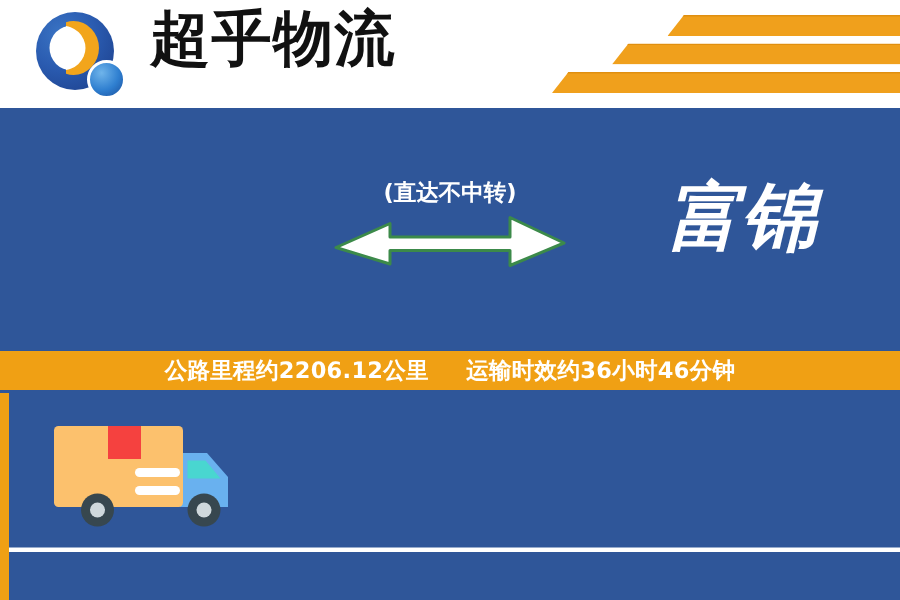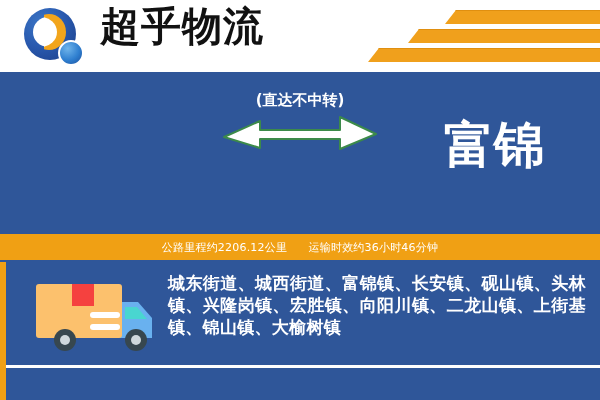--- a/index.html
+++ b/index.html
@@ -105,24 +105,24 @@
   .city{
     position:absolute;top:44px;
     font-family:"DejaVu Sans","Liberation Sans",sans-serif;
     font-weight:bold;
     font-size:50px;
     line-height:58px;
     color:#ffffff;
     white-space:nowrap;
   }
   .city-from{left:56px;}
-  .city-to{right:56px;}
+  .city-to{right:56px;font-style:italic;}
 
   .arrow-block{
-    position:absolute;left:50%;top:18px;
+    position:absolute;left:50%;top:46px;
     transform:translateX(-50%);
     width:180px;
     text-align:center;
   }
   .arrow-note{
     font-family:"DejaVu Sans","Liberation Sans",sans-serif;
     font-size:15px;
     font-weight:bold;
     color:#ffffff;
     line-height:20px;
@@ -136,22 +136,22 @@
     position:absolute;left:0;top:232px;
     width:600px;height:30px;
     background:#f0a014;
     border-top:2px solid #2f5699;
     border-bottom:2px solid #2f5699;
     box-sizing:border-box;
     display:flex;align-items:center;justify-content:center;
   }
   .infobar-text{
     font-family:"DejaVu Sans","Liberation Sans",sans-serif;
-    font-weight:normal;
-    font-size:11px;
+    font-weight:bold;
+    font-size:15px;
     color:#ffffff;
     white-space:nowrap;
     letter-spacing:0.2px;
   }
   .infobar-gap{display:inline-block;width:14px;}
 
   
   .arealist{
     position:absolute;left:0;top:262px;
     width:600px;height:138px;
@@ -237,17 +237,16 @@
       <rect x="8" y="10" width="86" height="54" rx="3" fill="#fcc16d"></rect>
       <rect x="44" y="10" width="22" height="22" fill="#f5413f"></rect>
       <rect x="62" y="38" width="30" height="6" rx="3" fill="#ffffff"></rect>
       <rect x="62" y="50" width="30" height="6" rx="3" fill="#ffffff"></rect>
       <circle cx="37" cy="66" r="11" fill="#37474f"></circle>
       <circle cx="37" cy="66" r="5" fill="#cfd8dc"></circle>
       <circle cx="108" cy="66" r="11" fill="#37474f"></circle>
       <circle cx="108" cy="66" r="5" fill="#cfd8dc"></circle>
     </svg>
 
-    <div class="areas">城东街道、城西街道、富锦镇、长安镇、砚山镇、头林镇、兴隆岗镇、宏胜镇、向阳川镇、二龙山镇、上街基镇、锦山镇、大榆树镇</div>
     <div class="divider"></div>
   </div>
 
 </div>
 
 </body></html>

